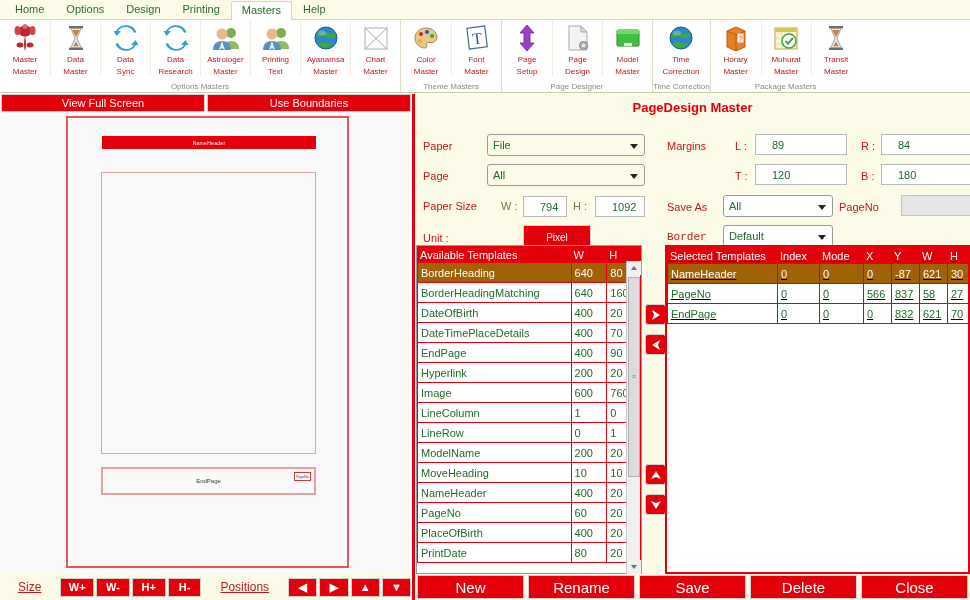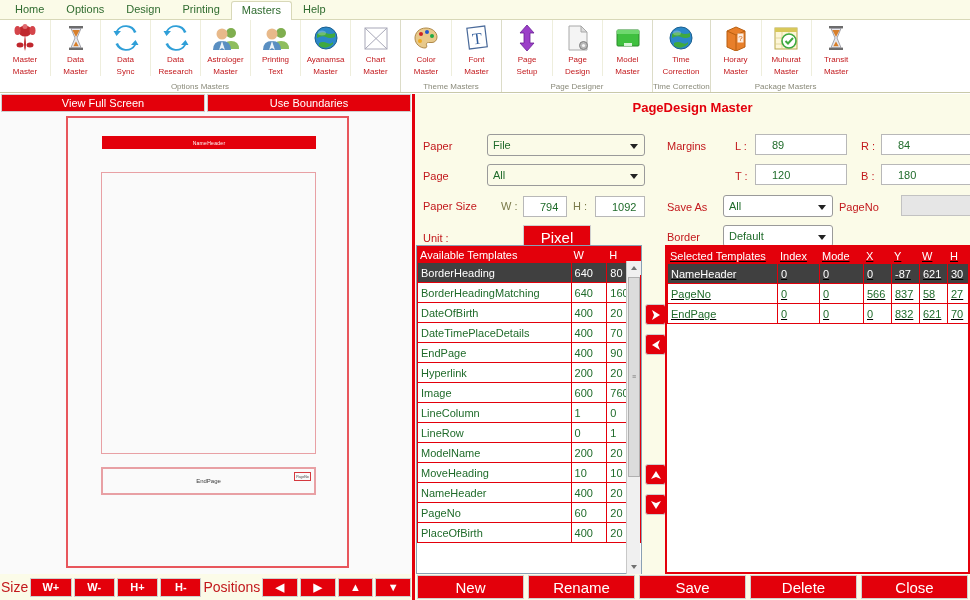--- a/index.html
+++ b/index.html
@@ -87,21 +87,21 @@
     border:1px solid #d4383d;box-sizing:border-box;background:#fafafa;
     font-size:3.5px;color:#444;display:flex;align-items:center;justify-content:center;
   }
 
   
   .bottomleft{
     position:absolute;left:0;top:574px;width:412px;height:26px;
     background:#fbfbe8;display:flex;align-items:center;
     box-sizing:border-box;
   }
-  .blabel{font-size:14px;color:#c2181c;padding:0 1px;white-space:nowrap;}
+  .blabel{font-size:12px;color:#c2181c;padding:0 18px;white-space:nowrap;text-decoration:underline;}
   .sbtn{
     background:#e3000b;color:#fff;font-size:11px;font-weight:bold;
     border:1px solid #cfcfcf;box-sizing:border-box;
     height:19px;width:44px;margin:0 1px;cursor:default;
     display:flex;align-items:center;justify-content:center;
   }
   .sbtn.narrow{width:38px;}
 
   
   .rightpanel{
@@ -126,36 +126,36 @@
     border-left:4px solid transparent;border-right:4px solid transparent;
     border-top:5px solid #222;
   }
   .finp{
     position:absolute;background:#ffffff;border:1px solid #b8b8b8;
     box-sizing:border-box;height:21px;font-size:11px;color:#1f6b2a;
     display:flex;align-items:center;padding-left:16px;cursor:text;
   }
   .finp.disabled{background:#e6e6e6;border:1px solid #c2c2c2;}
   .unitbtn{
-    position:absolute;background:#e3000b;color:#ffffff;font-size:15px;
+    position:absolute;background:#e3000b;color:#ffffff;font-size:10px;
     border:1px solid #cfcfcf;box-sizing:border-box;
     display:flex;align-items:center;justify-content:center;cursor:default;
   }
   table.grid{border-collapse:collapse;table-layout:fixed;width:100%;}
   table.grid th{
     background:#e3000b;color:#ffffff;font-size:11px;font-weight:normal;
     text-align:left;padding:1px 2px;height:16px;box-sizing:border-box;
     border:1px solid #e3000b;white-space:nowrap;overflow:hidden;
   }
   table.grid td{
     font-size:11px;color:#1f6b2a;padding:1px 3px;height:20px;
     border:1px solid #e3000b;background:#ffffff;
     white-space:nowrap;overflow:hidden;box-sizing:border-box;
   }
-  table.grid tr.sel td{background:#404040;color:#ffffff;}
+  table.grid tr.sel td{background:#a16207;color:#ffffff;}
   .gridbox{
     position:absolute;border:1px solid #8aa0b4;background:#ffffff;
     box-sizing:border-box;overflow:hidden;
   }
 
   
   .vscroll{
     position:absolute;width:14px;background:#f0f0f0;border-left:1px solid #c8c8c8;
     box-sizing:border-box;
   }
@@ -524,21 +524,21 @@
       <div class="finp" style="left:466px;top:50px;width:92px;">180</div>
 
       <div class="flabel" style="left:252px;top:87px;">Save As</div>
       <div class="fsel" style="left:308px;top:81px;width:110px;background:#ffffff;">
         <span>All</span>
         <span class="arrow"></span>
       </div>
       <div class="flabel" style="left:424px;top:87px;">PageNo</div>
       <div class="finp disabled" style="left:486px;top:81px;width:72px;"></div>
 
-      <div class="flabel" style="left:252px;top:117px;">Border</div>
+      <div class="flabel" style="left:252px;top:117px;font-family:Liberation Mono, monospace;">Border</div>
       <div class="fsel" style="left:308px;top:111px;width:110px;background:#ffffff;">
         <span>Default</span>
         <span class="arrow"></span>
       </div>
     </div>
 
     <div class="gridbox" style="left:1px;top:151px;width:226px;height:329px;">
       <table class="grid">
         <colgroup>
             <col style="width:146px">
@@ -614,20 +614,25 @@
               <td>20</td>
             </tr>
             <tr>
               <td>PageNo</td>
               <td>60</td>
               <td>20</td>
             </tr>
             <tr>
               <td>PlaceOfBirth</td>
               <td>400</td>
+              <td>20</td>
+            </tr>
+            <tr>
+              <td>PrintDate</td>
+              <td>80</td>
               <td>20</td>
             </tr>
           </tbody>
       </table>
     </div>
 
     <div class="vscroll" style="left:211px;top:167px;height:313px;">
       <div class="vs-arrow">
           <div class="tri-up"></div>
         </div>

